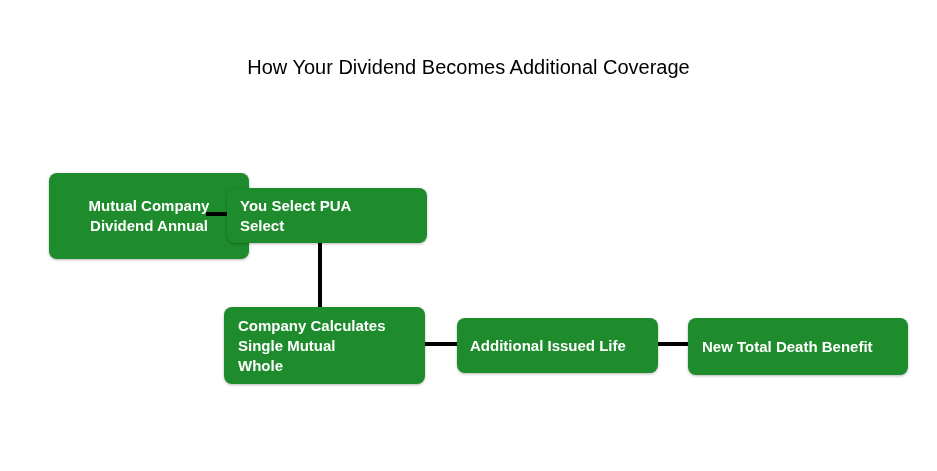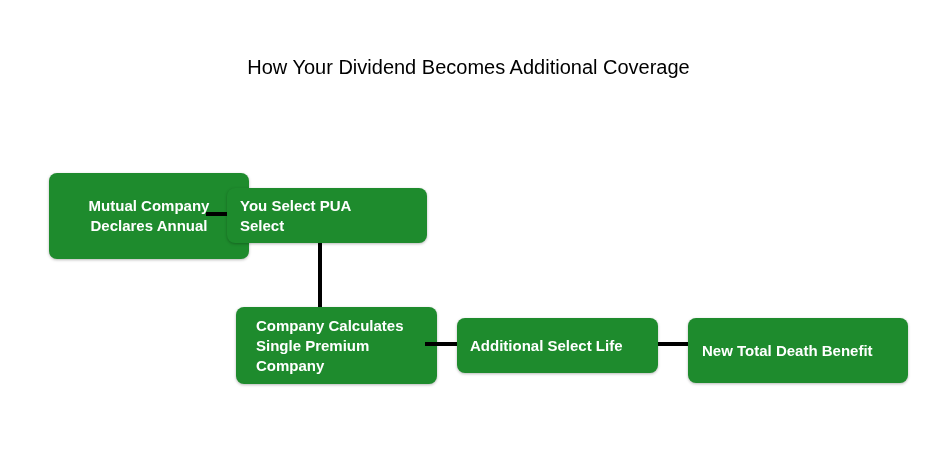--- a/index.html
+++ b/index.html
@@ -34,64 +34,64 @@
     line-height: 20px;
     display: flex;
     flex-direction: column;
     justify-content: center;
     box-sizing: border-box;
   }
   .flow-box .line { white-space: nowrap; }
 
   .box-1 { left: 8px;   top: 173px; width: 200px; height: 86px; text-align: center; padding: 0 4px; margin-left: 41px; }
   .box-2 { left: 227px; top: 188px; width: 200px; height: 55px; padding-left: 13px; padding-right: 6px; }
-  .box-3 { left: 236px; top: 307px; width: 201px; height: 77px; padding-left: 20px; padding-right: 6px; }
+  .box-3 { left: 224px; top: 307px; width: 201px; height: 77px; padding-left: 14px; padding-right: 6px; }
   .box-4 { left: 457px; top: 318px; width: 201px; height: 55px; padding-left: 13px; padding-right: 6px; }
-  .box-5 { left: 688px; top: 318px; width: 220px; height: 65px; padding-left: 14px; padding-right: 6px; }
+  .box-5 { left: 688px; top: 318px; width: 220px; height: 57px; padding-left: 14px; padding-right: 6px; }
 
   .connector {
     position: absolute;
     background: var(--connector, #000000);
   }
   .conn-h1 { left: 206px; top: 212px; width: 21px; height: 4px; }
   .conn-v1 { left: 318px; top: 243px; width: 4px;  height: 64px; }
   .conn-h2 { left: 425px; top: 342px; width: 32px; height: 4px; }
   .conn-h3 { left: 658px; top: 342px; width: 30px; height: 4px; }
 </style>
 </head>
 <body>
 
 <div class="stage">
 
   <div class="page-title">How Your Dividend Becomes Additional Coverage</div>
 
   <div class="flow-box box-1">
     <div class="line">Mutual Company</div>
-    <div class="line">Declares Annual</div>
+    <div class="line">Dividend Annual</div>
   </div>
 
   <div class="connector conn-h1"></div>
 
   <div class="flow-box box-2">
     <div class="line">You Select PUA</div>
     <div class="line">Select</div>
   </div>
 
   <div class="connector conn-v1"></div>
 
   <div class="flow-box box-3">
     <div class="line">Company Calculates</div>
-    <div class="line">Single Premium</div>
-    <div class="line">Company</div>
+    <div class="line">Single Mutual</div>
+    <div class="line">Whole</div>
   </div>
 
   <div class="connector conn-h2"></div>
 
   <div class="flow-box box-4">
-    <div class="line">Additional Select Life</div>
+    <div class="line">Additional Issued Life</div>
   </div>
 
   <div class="connector conn-h3"></div>
 
   <div class="flow-box box-5">
     <div class="line">New Total Death Benefit</div>
   </div>
 
 </div>
 

